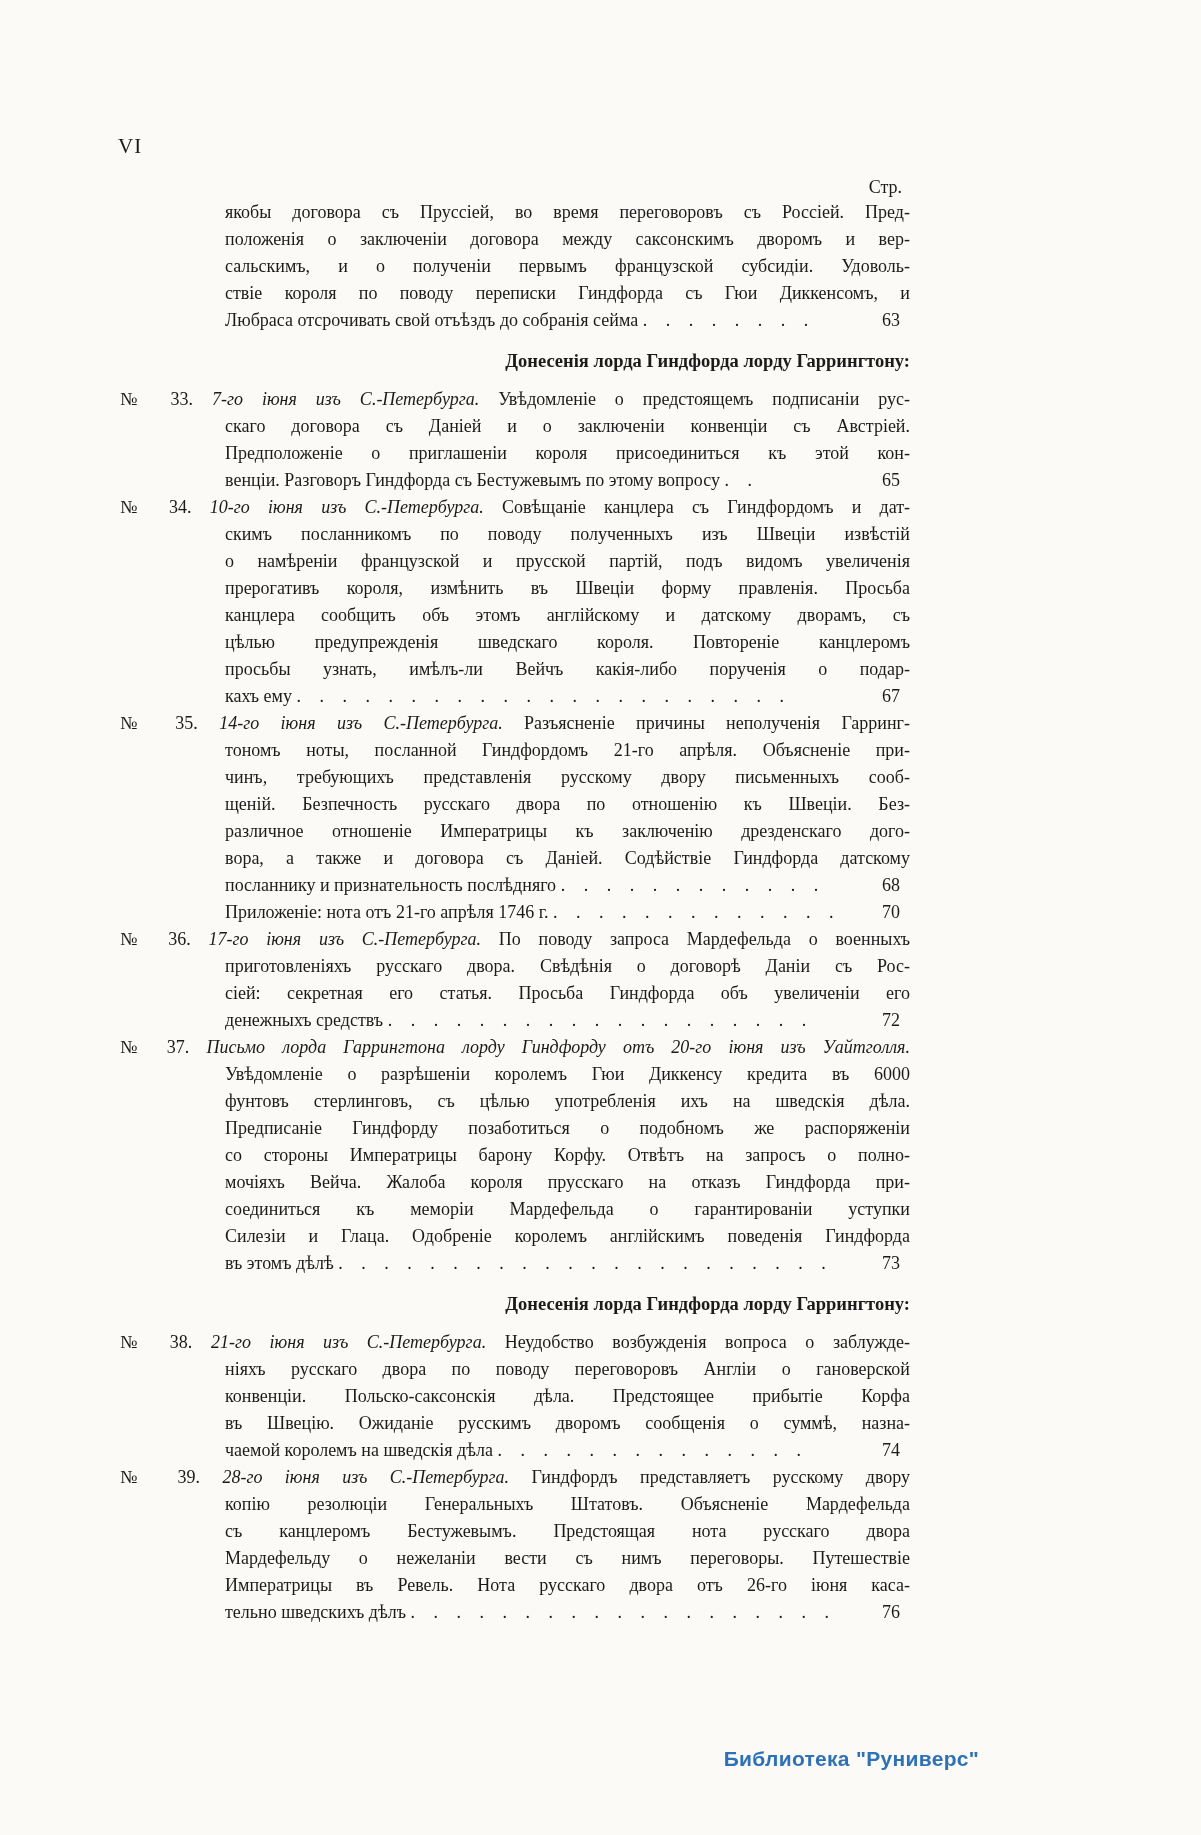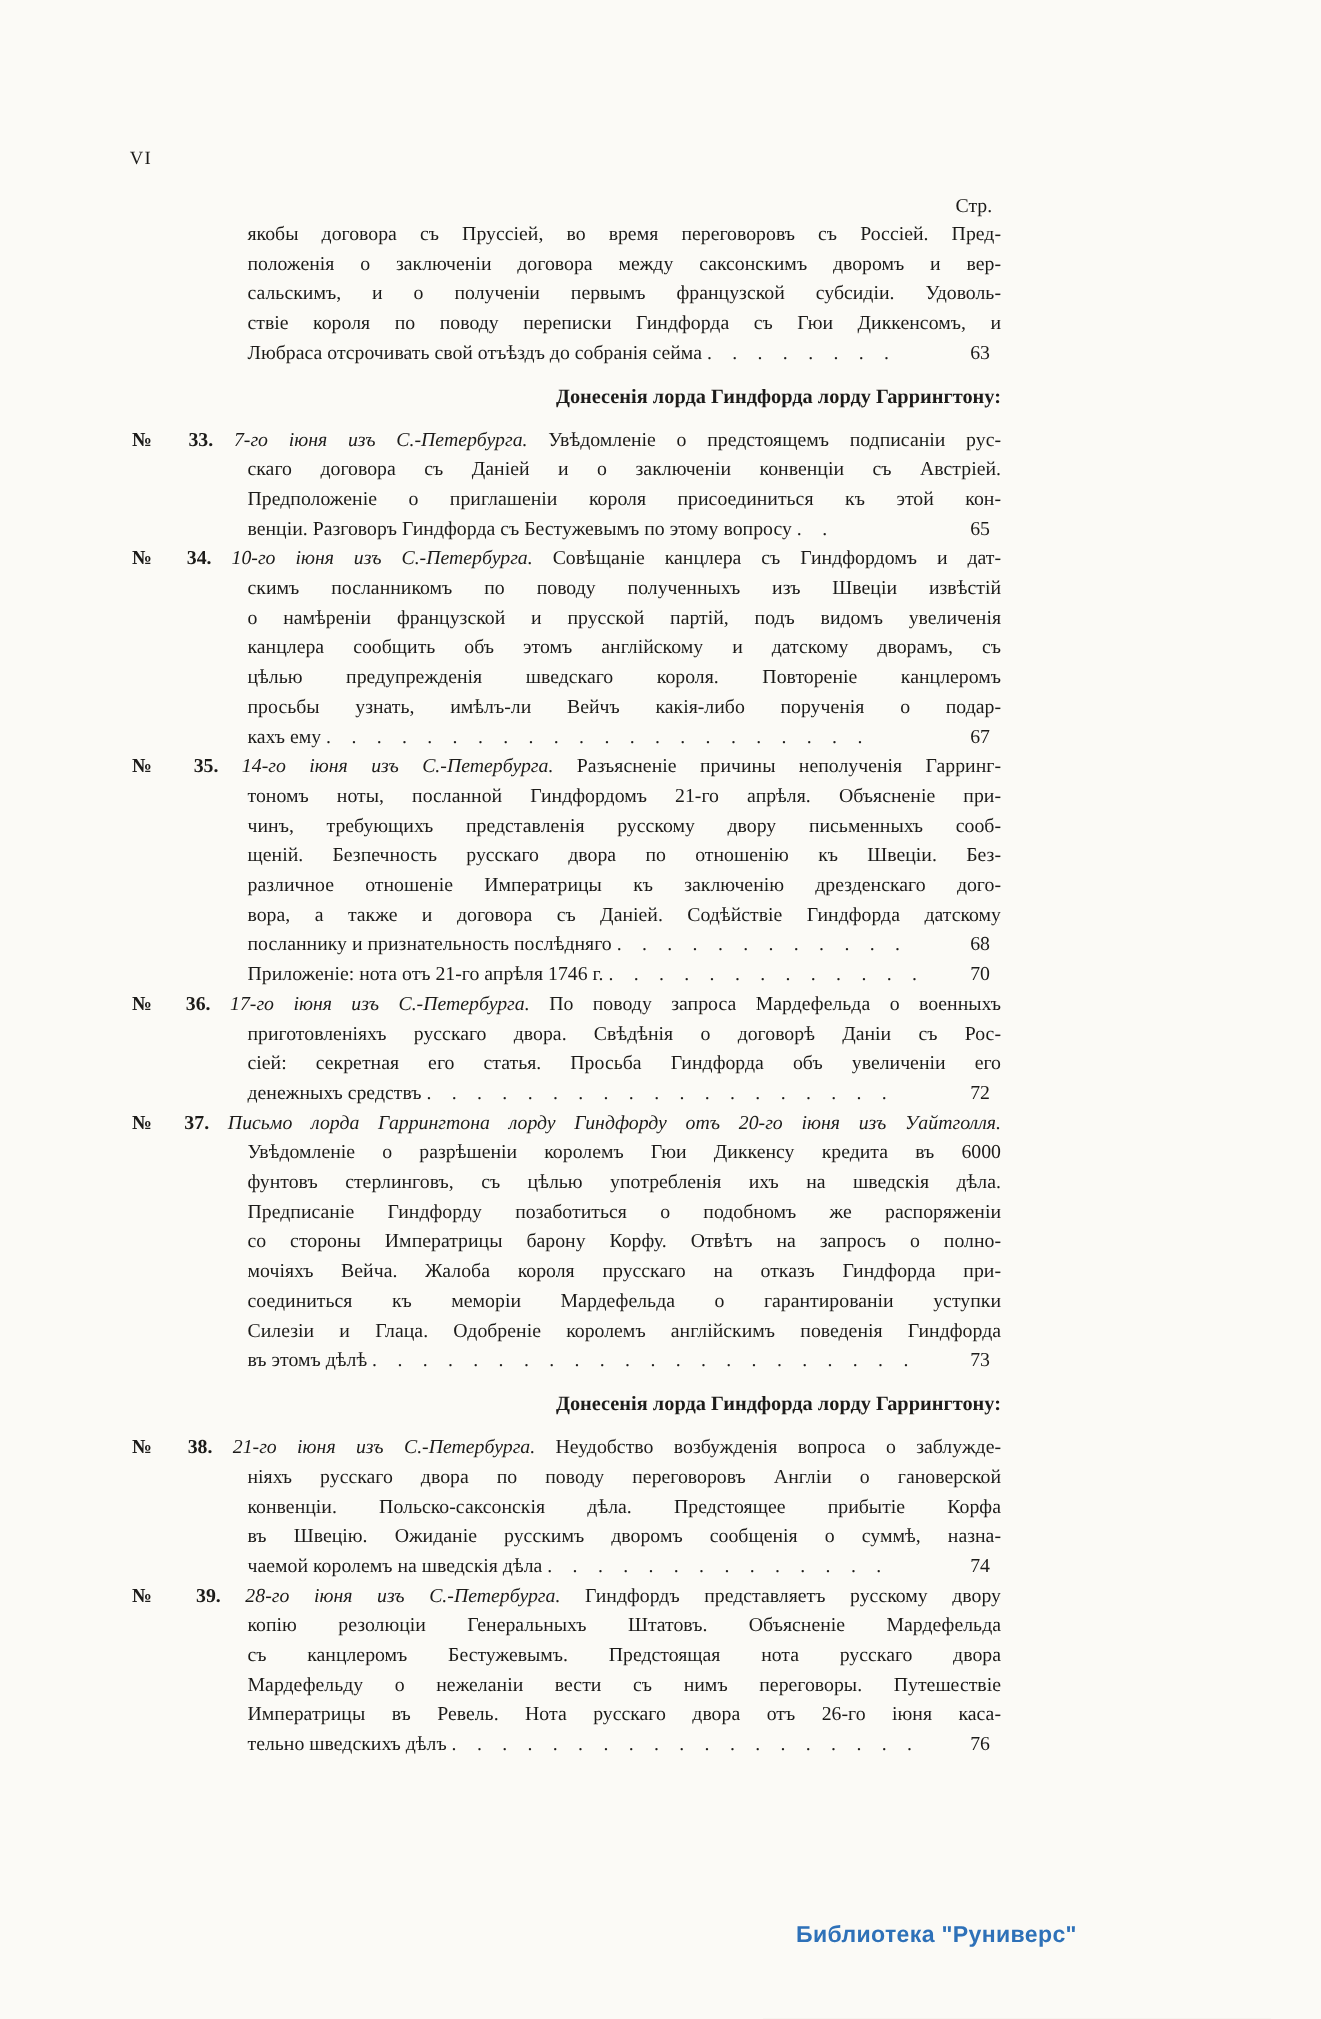--- a/index.html
+++ b/index.html
@@ -14,21 +14,21 @@
     margin: 0 auto;
     background: #fbfaf6;
     font-family: "Liberation Serif", serif;
     color: #1c1b19;
     overflow: hidden;
   }
   .folio {
     position: absolute;
     top: 134px;
     left: 118px;
-    font-size: 17px;
+    font-size: 21px;
     letter-spacing: 1px;
   }
   .content {
     position: absolute;
     top: 178px;
     left: 120px;
     width: 790px;
     font-size: 18px;
     line-height: 27px;
   }
@@ -46,21 +46,21 @@
   .tline {
     text-align: justify;
     text-align-last: justify;
   }
   .tline-first {
     text-indent: -105px;
   }
   .tline-dots {
     text-align-last: left;
   }
-  .num { font-weight: bold; }
+  .num { font-weight: normal; }
   .lead { font-style: italic; }
   .leader { letter-spacing: 7px; white-space: nowrap; }
   .pageref {
     position: absolute;
     right: 10px;
     bottom: 0;
   }
   .section-heading {
     margin: 14px 0 11px 105px;
     text-align: right;
@@ -125,20 +125,21 @@
 
     <div class="block">
       <div class="tline tline-first">
         <span class="num">№ 34.</span>
         <span class="lead">10-го іюня изъ С.-Петербурга.</span>
         <span>Совѣщаніе канцлера съ Гиндфордомъ и дат-</span>
       </div>
       <div class="mid">
           <div class="tline">скимъ посланникомъ по поводу полученныхъ изъ Швеціи извѣстій</div>
           <div class="tline">о намѣреніи французской и прусской партій, подъ видомъ увеличенія</div>
+          <div class="tline">прерогативъ короля, измѣнить въ Швеціи форму правленія. Просьба</div>
           <div class="tline">канцлера сообщить объ этомъ англійскому и датскому дворамъ, съ</div>
           <div class="tline">цѣлью предупрежденія шведскаго короля. Повтореніе канцлеромъ</div>
           <div class="tline">просьбы узнать, имѣлъ-ли Вейчъ какія-либо порученія о подар-</div>
         </div>
       <div class="tline tline-dots">
         <span>кахъ ему</span>
         <span class="leader">. . . . . . . . . . . . . . . . . . . . . .</span>
       </div>
       <span class="pageref">67</span>
     </div>

